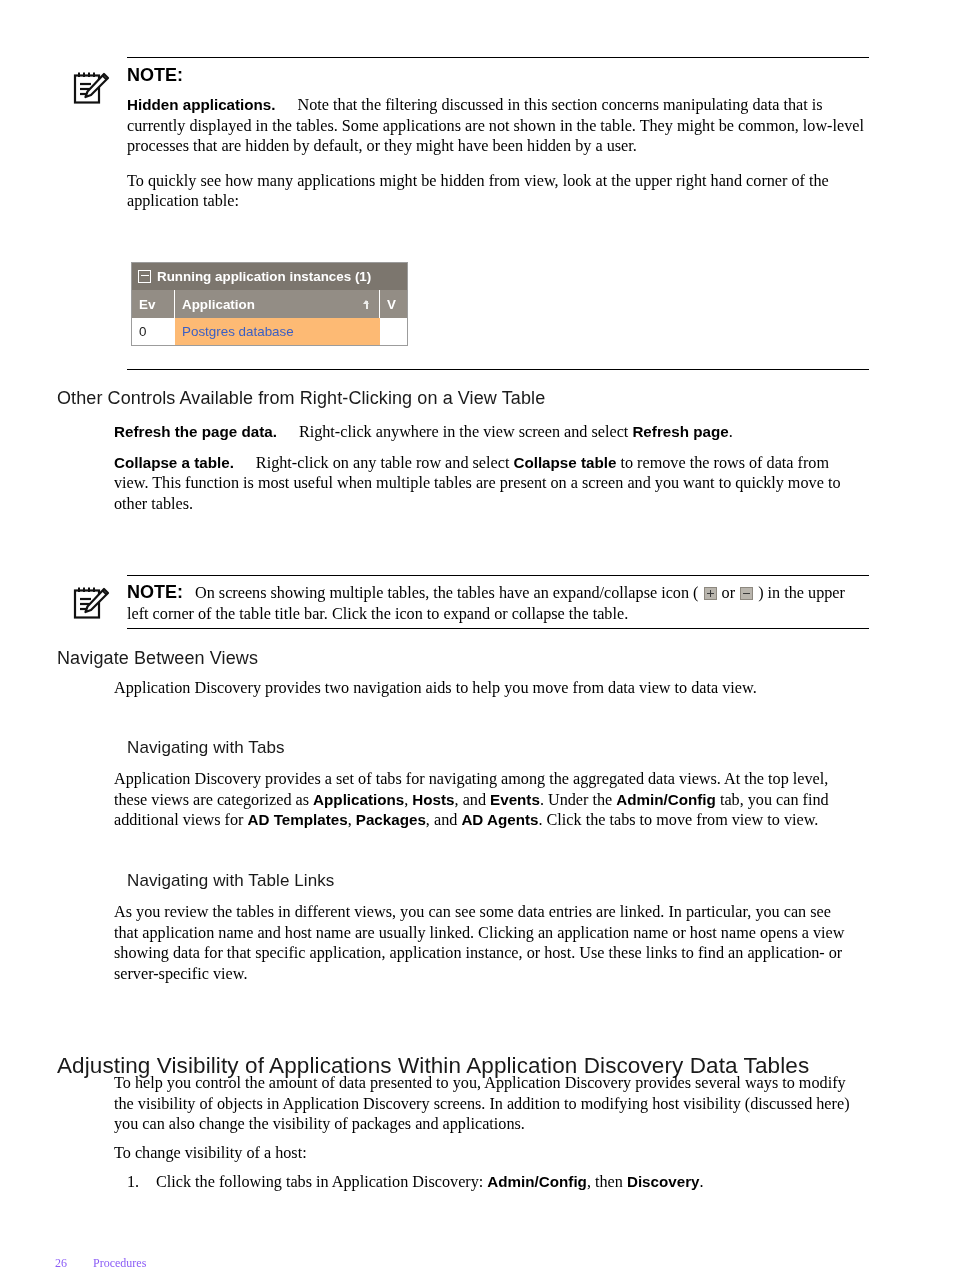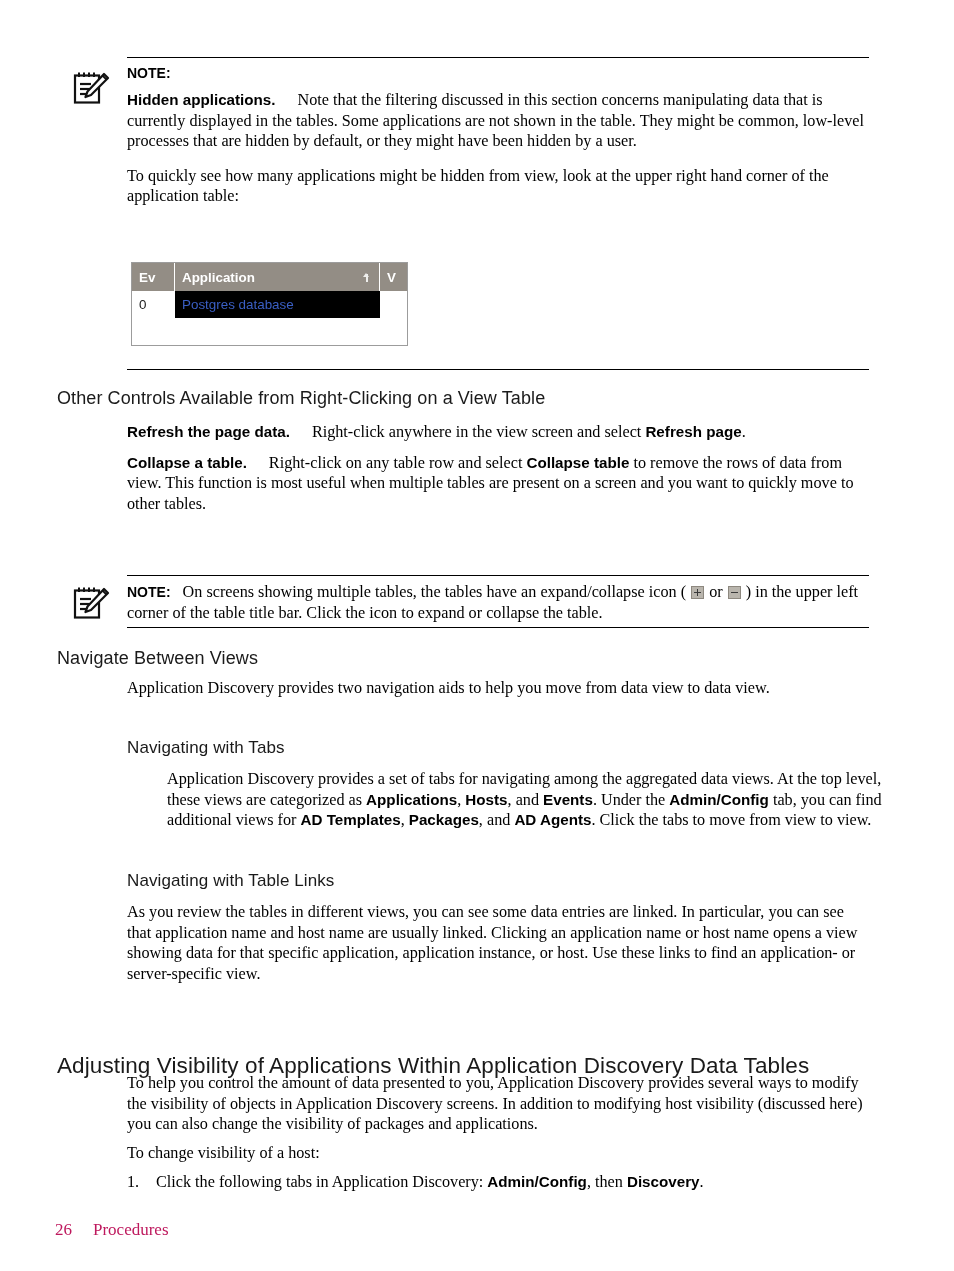--- a/index.html
+++ b/index.html
@@ -62,21 +62,21 @@
   .note-icon {
     position: absolute;
     left: 14px;
     top: 12px;
     width: 40px;
     height: 36px;
   }
   .note-label {
     font-family: "Liberation Sans", sans-serif;
     font-weight: bold;
-    font-size: 14px;
+    font-size: 18px;
   }
 
   
   .h1-rule-title {
     position: absolute;
     font-family: "Liberation Sans", sans-serif;
     font-weight: normal;
     letter-spacing: .1px;
     color: #1a1a1a;
   }
@@ -86,21 +86,21 @@
   .h-big {
     font-size: 22.5px;
   }
   .h-sub {
     font-size: 17px;
   }
 
   
   .indent {
     position: absolute;
-    left: 127px;
+    left: 114px;
     width: 742px;
   }
 
   
   .shot {
     position: absolute;
     left: 131px;
     top: 262px;
     width: 474px;
     height: 84px;
@@ -186,21 +186,21 @@
     background: #ffffff;
   }
   .td {
     height: 100%;
     display: flex;
     align-items: center;
     padding: 0 7px;
     box-sizing: border-box;
     white-space: nowrap;
   }
-  .td.shaded { background: #000000; }
+  .td.shaded { background: #fdba74; }
   .cell-link { color: #3a5fc4; }
   .cell-dark { color: #1b1b1b; }
 
   .sortarrow {
     display: inline-block;
     width: 9px;
     height: 12px;
     position: relative;
     opacity: .85;
   }
@@ -267,24 +267,24 @@
     line-height: 20.6px;
   }
   .numrow .txt {
     flex: 1 1 auto;
   }
 
   
   .footer {
     position: absolute;
     left: 55px;
-    top: 1220px;
+    top: 1256px;
     font-family: "Liberation Serif", serif;
-    font-size: 17px;
-    color: #be185d;
+    font-size: 12px;
+    color: #8b5cf6;
     display: flex;
   }
   .footer .pg  { width: 38px; }
 </style>
 </head>
 <body>
 
 <div class="page">
 
   <div class="note-block" style="top:57px;">
@@ -306,20 +306,24 @@
       </span>
       <div class="note-label">NOTE:</div>
       <div class="body-text" style="margin-top:9px;"><span class="runin">Hidden applications.</span><span style="display:inline-block;width:22px;"></span><span>Note that the filtering discussed in this section concerns manipulating data that is currently displayed in the tables. Some applications are not shown in the table. They might be common, low-level processes that are hidden by default, or they might have been hidden by a user.</span></div>
       <div class="body-text" style="margin-top:14px;">To quickly see how many applications might be hidden from view, look at the upper right hand corner of the application table:</div>
     </div>
   </div>
 
   <div class="shot">
 
     <div class="shot-frag frag-left">
+      <div class="tbl-title">
+        <span class="collapse-box"></span>
+        <span>Running application instances (1)</span>
+      </div>
       <div class="tbl-head">
         <div class="th" style="width:43px;">
           <span>Ev</span>
         </div>
         <div class="th" style="width:205px;justify-content:space-between;">
           <span>Application</span>
           <span class="sortarrow"></span>
         </div>
         <div class="th last" style="width:27px;">
           <span>V</span>
@@ -368,21 +372,21 @@
   </div>
 
   <div class="h1-rule-title h-sec" style="left:57px;top:648px;">Navigate Between Views</div>
 
   <div class="indent" style="top:678px;">
     <div class="body-text">Application Discovery provides two navigation aids to help you move from data view to data view.</div>
   </div>
 
   <div class="h1-rule-title h-sub" style="left:127px;top:738px;">Navigating with Tabs</div>
 
-  <div class="indent" style="top:769px;margin-left:40px;">
+  <div class="indent" style="top:769px;">
     <div class="body-text"><span>Application Discovery provides a set of tabs for navigating among the aggregated data views. At the top level, these views are categorized as </span><span class="b-sans">Applications</span><span>, </span><span class="b-sans">Hosts</span><span>, and </span><span class="b-sans">Events</span><span>. Under the </span><span class="b-sans">Admin/Config</span><span> tab, you can find additional views for </span><span class="b-sans">AD Templates</span><span>, </span><span class="b-sans">Packages</span><span>, and </span><span class="b-sans">AD Agents</span><span>. Click the tabs to move from view to view.</span></div>
   </div>
 
   <div class="h1-rule-title h-sub" style="left:127px;top:871px;">Navigating with Table Links</div>
 
   <div class="indent" style="top:902px;">
     <div class="body-text">As you review the tables in different views, you can see some data entries are linked. In particular, you can see that application name and host name are usually linked. Clicking an application name or host name opens a view showing data for that specific application, application instance, or host. Use these links to find an application- or server-specific view.</div>
   </div>
 
   <div class="h1-rule-title h-big" style="left:57px;top:1053px;">Adjusting Visibility of Applications Within Application Discovery Data Tables</div>

